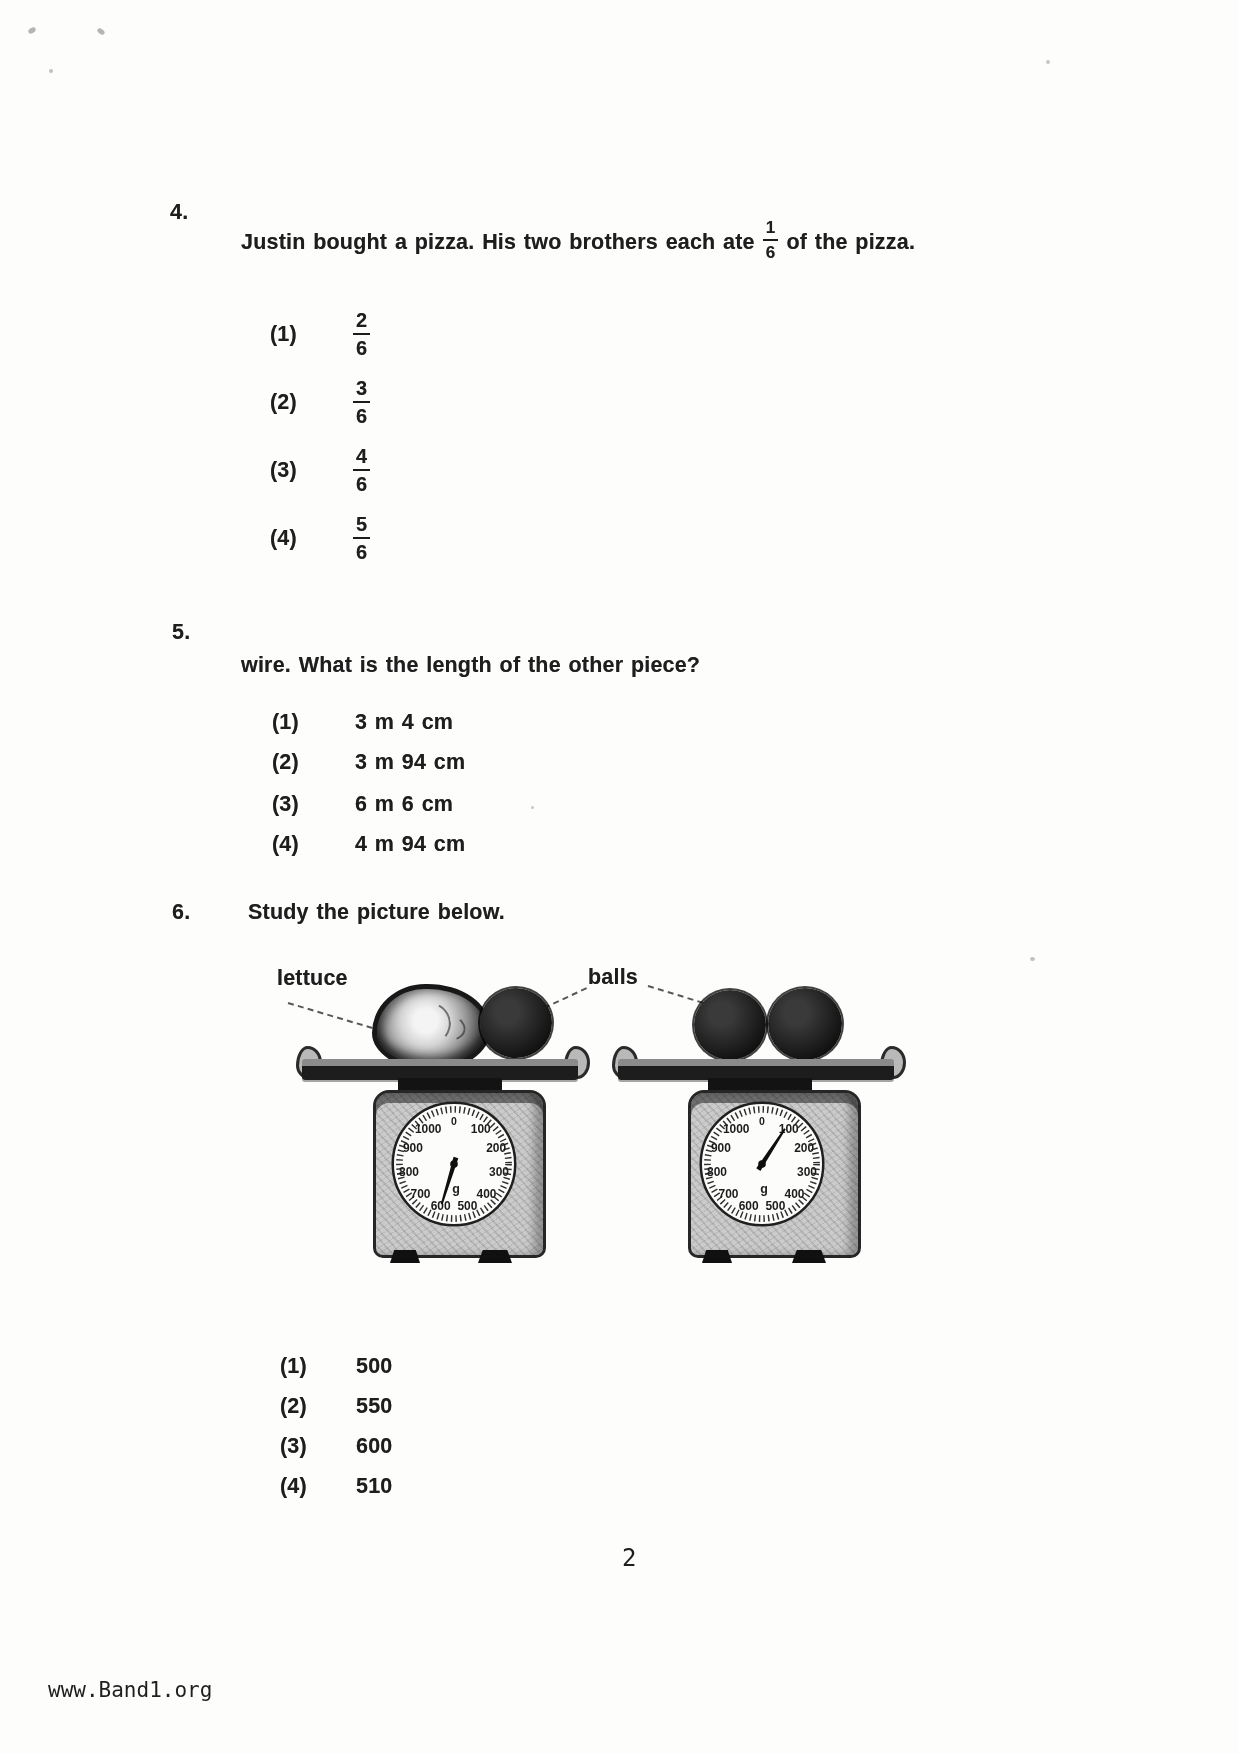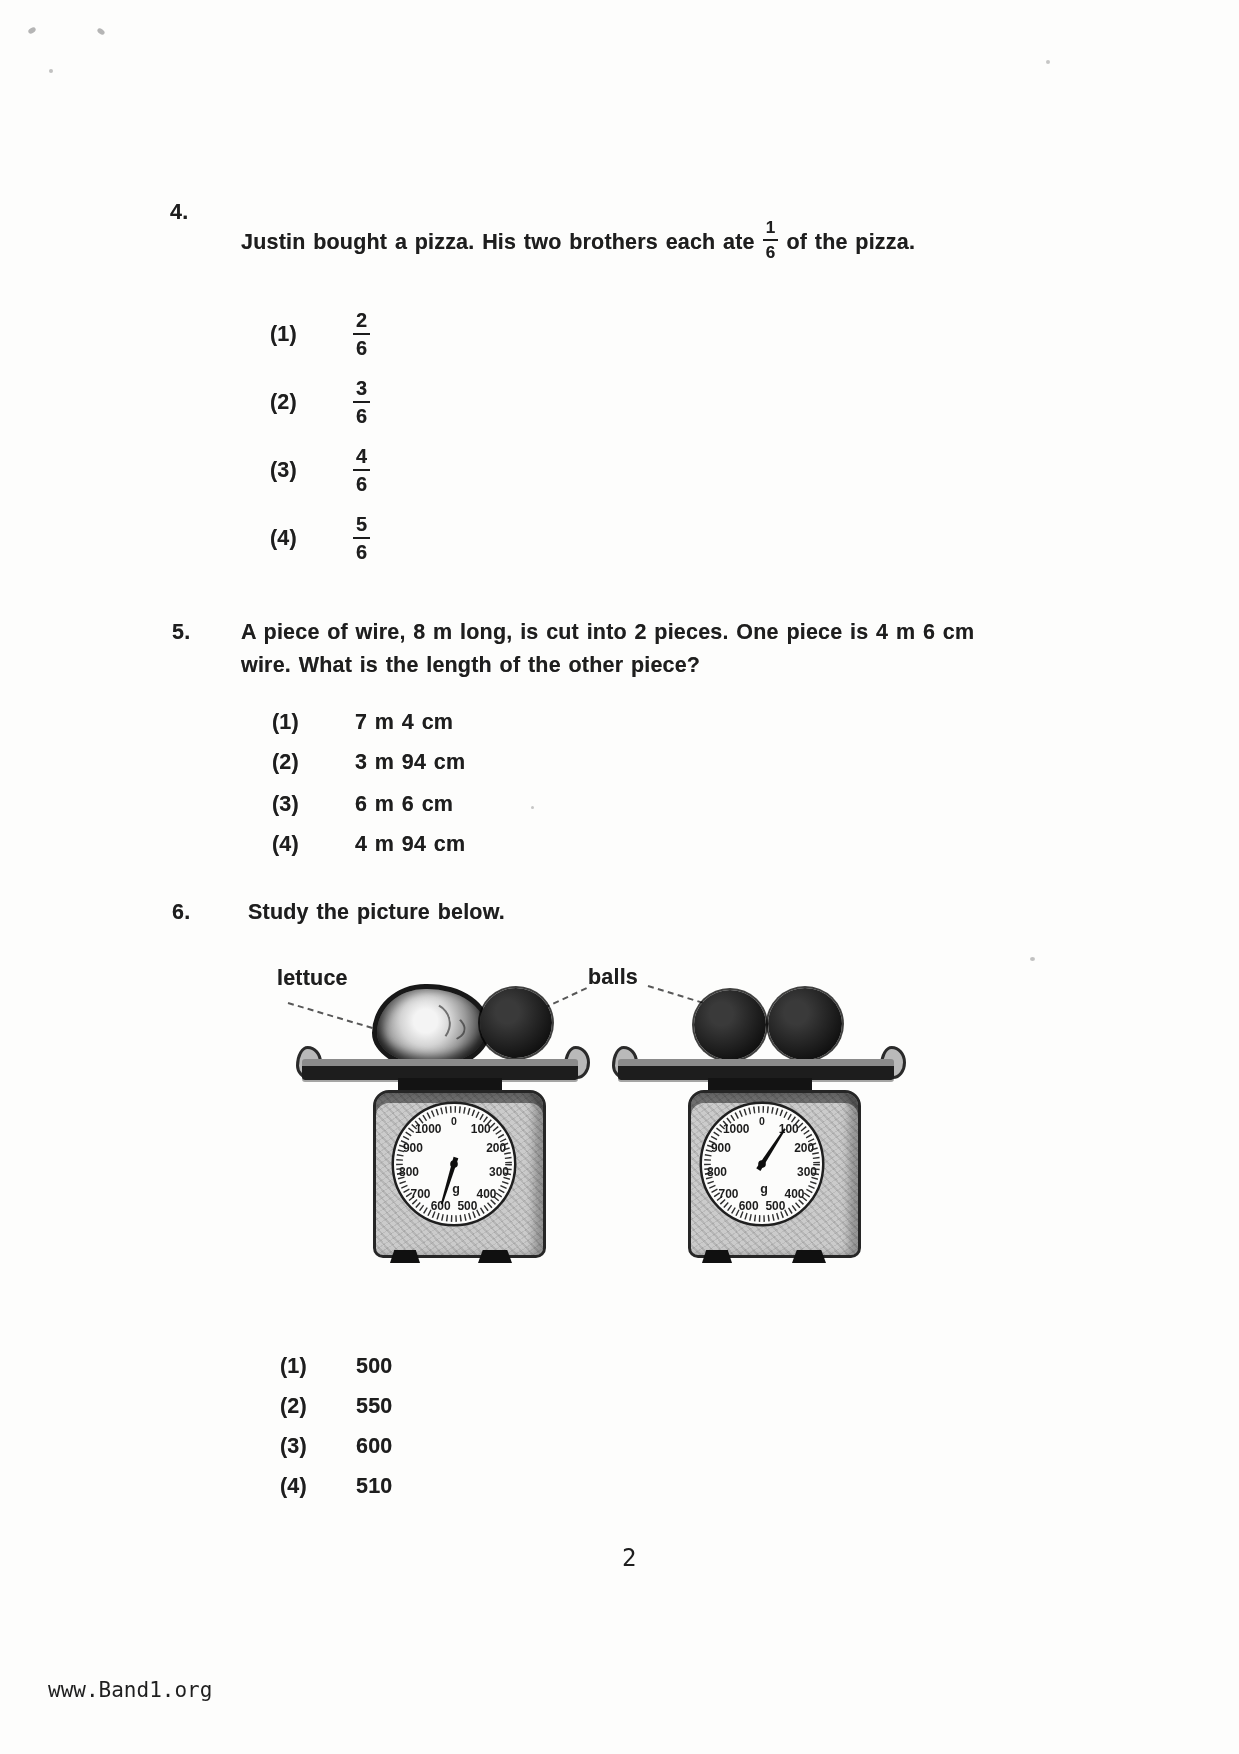--- a/index.html
+++ b/index.html
@@ -110,26 +110,25 @@
   </div>
   <div class="optrow txt" style="left:270px;top:514px;">
     <span class="ol">(4)</span>
     <span class="frac opt-frac">
       <span class="num">5</span>
       <span class="den">6</span>
     </span>
   </div>
 
   <div class="txt qnum" style="left:172px;top:620px;">5.</div>
-  <div class="txt" style="left:241px;top:620px;">A piece of wire, 8 m long, is cut into 2 pieces. One piece is 4 m 6 cm</div>
   <div class="txt" style="left:241px;top:653px;">wire. What is the length of the other piece?</div>
 
   <div class="optrow txt" style="left:272px;top:710px;">
     <span class="ol">(1)</span>
-    <span>7 m 4 cm</span>
+    <span>3 m 4 cm</span>
   </div>
   <div class="optrow txt" style="left:272px;top:750px;">
     <span class="ol">(2)</span>
     <span>3 m 94 cm</span>
   </div>
   <div class="optrow txt" style="left:272px;top:792px;">
     <span class="ol">(3)</span>
     <span>6 m 6 cm</span>
   </div>
   <div class="optrow txt" style="left:272px;top:832px;">

